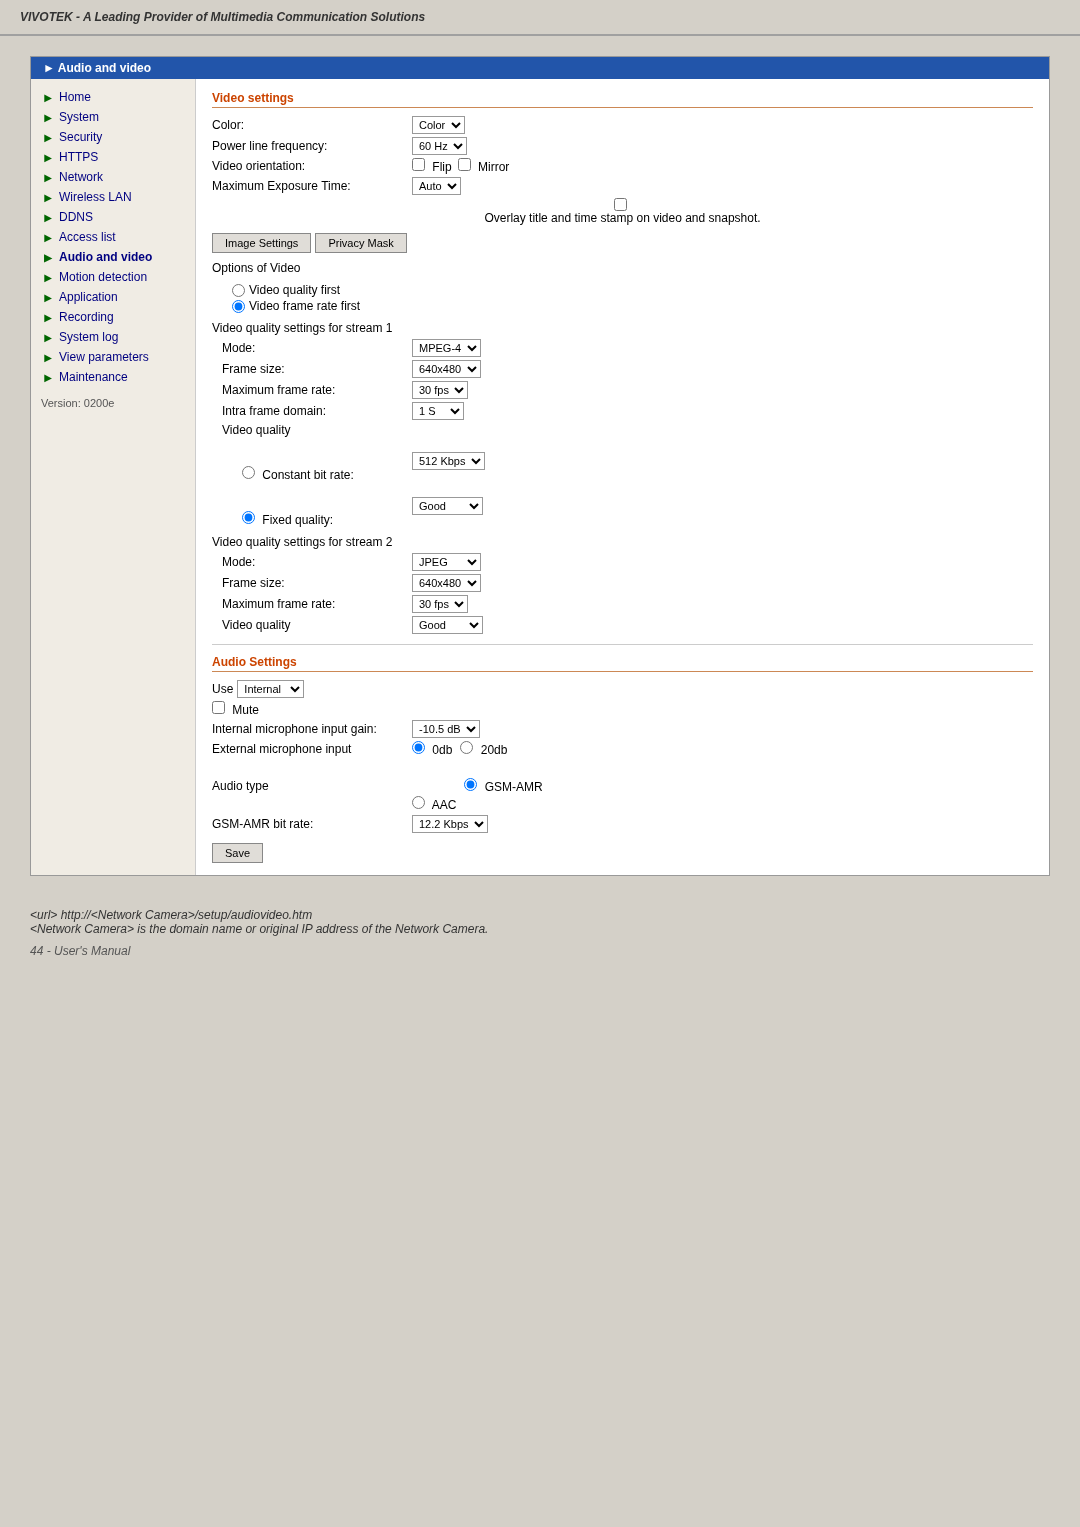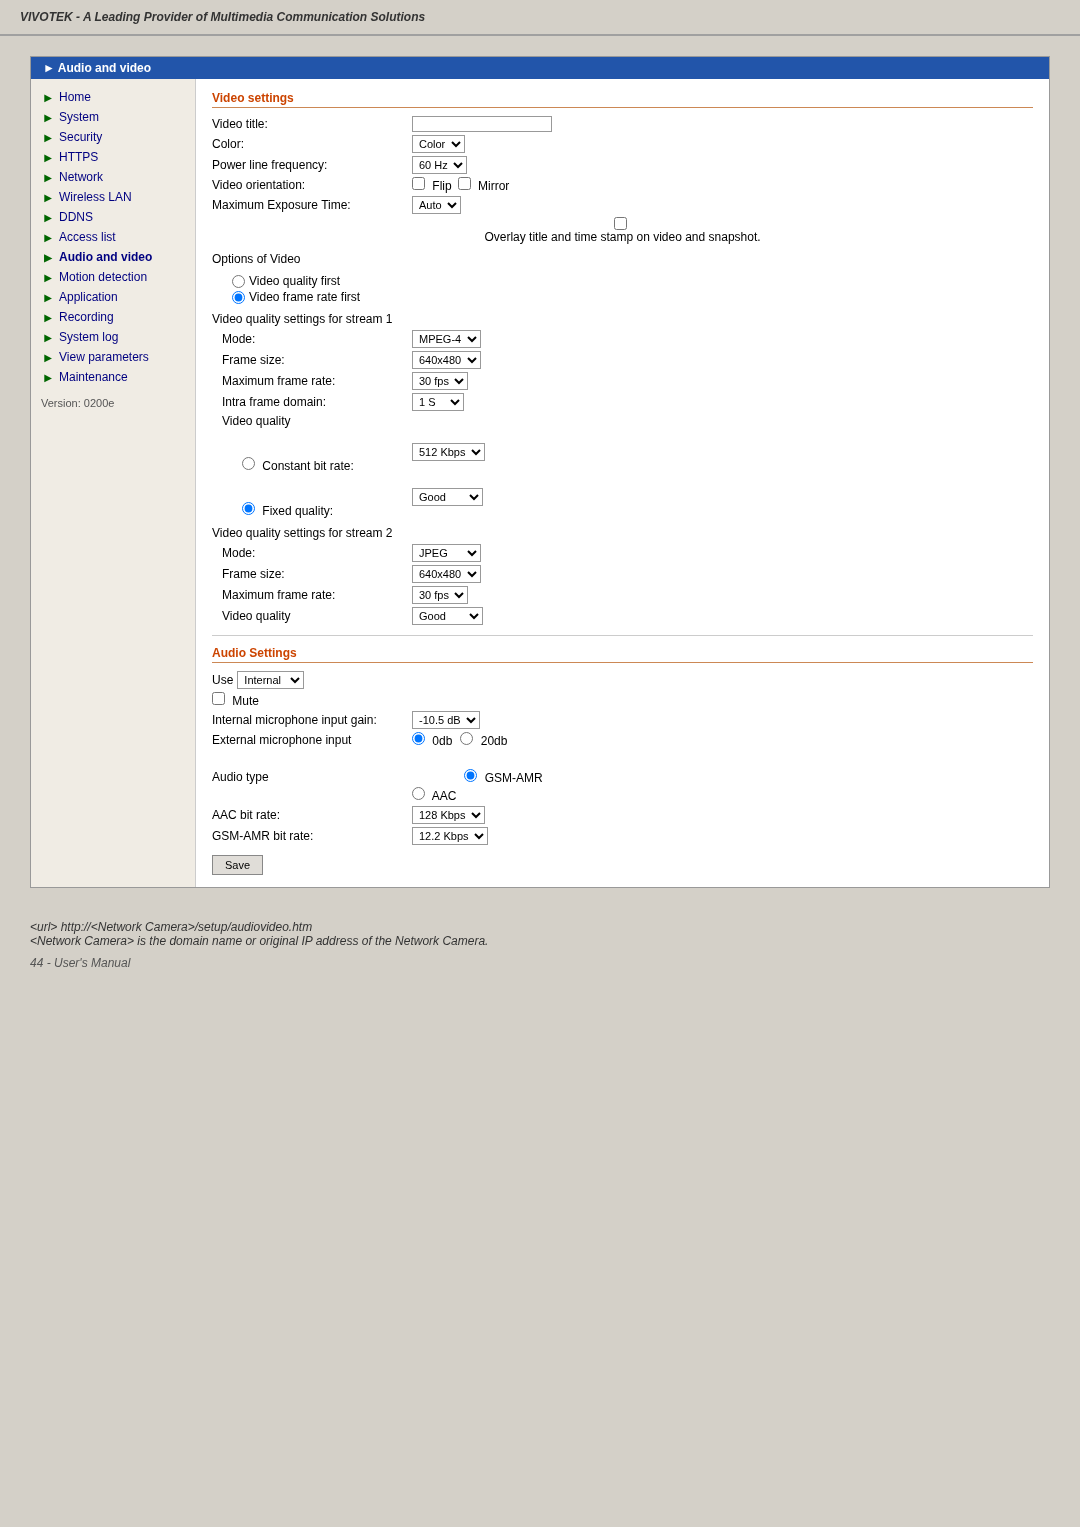--- a/index.html
+++ b/index.html
@@ -297,24 +297,20 @@
         <span>Version: 0200e</span>
       </div>
     </div>
 
     <div class="main-content">
 
       <div class="subsection-header">
         <span>Video settings</span>
       </div>
 
-      <div class="form-row">
-        <div class="form-label">Video title:</div>
-        <input type="text" style="width: 140px;">
-      </div>
 
       <div class="form-row">
         <div class="form-label">Color:</div>
         <select>
           <option>Color</option>
           <option>B/W</option>
         </select>
       </div>
 
       <div class="form-row">
@@ -345,20 +341,24 @@
           <option>1/15</option>
           <option>1/30</option>
         </select>
       </div>
 
       <div class="overlay-row">
         <input type="checkbox" style="">
         <span>Overlay title and time stamp on video and snapshot.</span>
       </div>
 
+      <div class="button-row">
+        <button class="btn">Image Settings</button>
+        <button class="btn">Privacy Mask</button>
+      </div>
 
       <div class="options-section">
         <div class="options-title">Options of Video</div>
         <div class="options-indent">
           <div class="radio-row">
             <input type="radio" name="video_option" style="">
             <span>Video quality first</span>
           </div>
           <div class="radio-row">
             <input type="radio" name="video_option" checked="" style="">
@@ -527,31 +527,20 @@
         <label style="font-size:12px;margin-right:8px;margin-top:36px;">
           <input type="radio" name="audio_type" style="">
           <span>AAC</span>
         </label>
         <label style="font-size:12px;">
           <input type="radio" name="audio_type" checked="" style="">
           <span>GSM-AMR</span>
         </label>
       </div>
 
-      <div class="form-row">
-        <div class="form-label">AAC bit rate:</div>
-        <select>
-          <option>16 Kbps</option>
-          <option>32 Kbps</option>
-          <option>48 Kbps</option>
-          <option>64 Kbps</option>
-          <option>96 Kbps</option>
-          <option selected="">128 Kbps</option>
-        </select>
-      </div>
 
       <div class="form-row">
         <div class="form-label">GSM-AMR bit rate:</div>
         <select>
           <option>4.75 Kbps</option>
           <option>5.15 Kbps</option>
           <option>5.9 Kbps</option>
           <option>6.7 Kbps</option>
           <option>7.4 Kbps</option>
           <option>7.95 Kbps</option>

